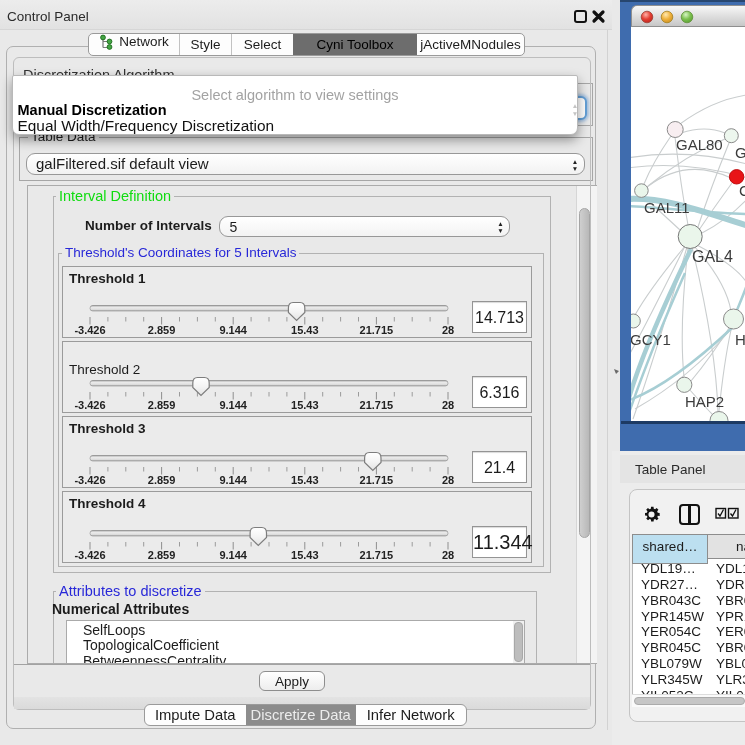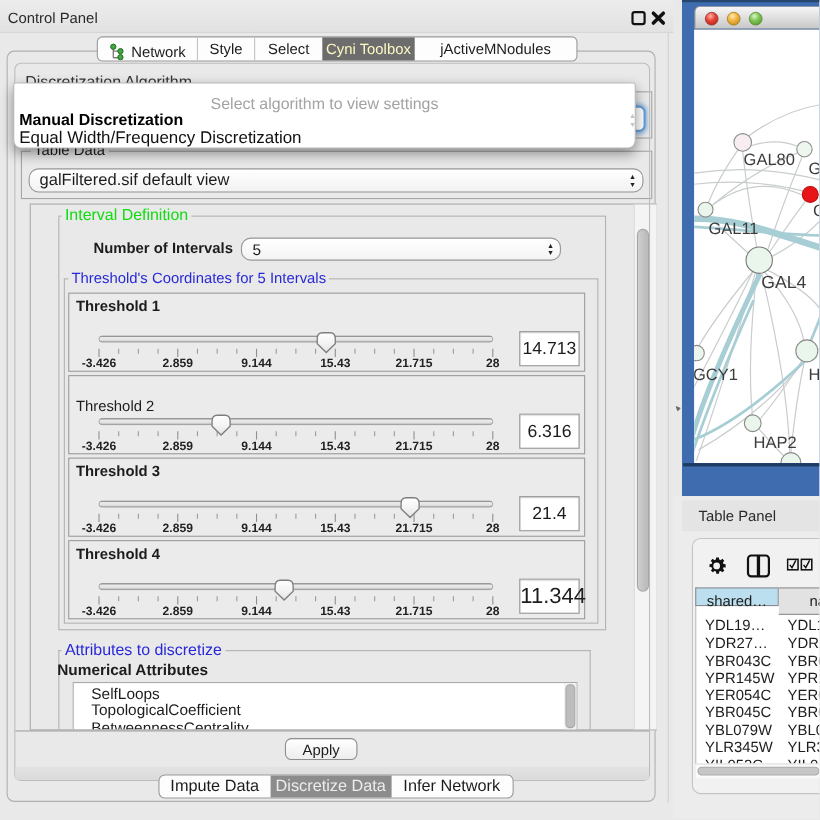--- a/index.html
+++ b/index.html
@@ -11,33 +11,33 @@
 <div class="abs" style="left:0;top:0;width:612px;height:745px;background:#e9e9e9"></div>
 <div class="abs" style="left:0;top:0;width:612px;height:30px;background:linear-gradient(#ececec,#e2e2e2);border-bottom:1px solid #d6d6d6"></div>
 <div class="abs" style="left:7px;top:9px;font-size:13.5px;color:#2a2a2a">Control Panel</div>
 
 <div class="abs" style="left:574px;top:10px;width:13px;height:13px;border:2px solid #111;border-radius:3px"></div>
 <svg class="abs" style="left:591px;top:9px" width="15" height="15">
     <path d="M3 3 L12 12 M12 3 L3 12" stroke="#111" stroke-width="3.2" stroke-linecap="round"></path>
   </svg>
 
 <div class="abs" style="left:88px;top:33px;width:437px;height:23px;background:#fdfdfd;border:1px solid #9a9a9a;border-radius:5px;display:flex;z-index:5">
-  <div style="width:90px;display:flex;align-items:flex-end;justify-content:center">
+  <div style="width:90px;display:flex;align-items:flex-start;justify-content:center">
     <svg width="15" height="16" style="margin-right:5px">
         <g stroke="#7a7a7a" stroke-width="1.2" fill="none">
           <path d="M4 4 L4 13.5 M4 7.5 L9 7.5 M4 13.5 L9 13.5"></path>
         </g>
         <circle cx="4" cy="3.5" r="2.4" fill="#44a544" stroke="#1c6b1c" stroke-width=".9"></circle>
         <circle cx="10.5" cy="7.5" r="2.4" fill="#44a544" stroke="#1c6b1c" stroke-width=".9"></circle>
         <circle cx="10.5" cy="13" r="2.4" fill="#44a544" stroke="#1c6b1c" stroke-width=".9"></circle>
       </svg>
     Network</div>
   <div style="width:52px;display:flex;align-items:center;justify-content:center;border-left:1px solid #c2c2c2">Style</div>
   <div style="width:62px;display:flex;align-items:center;justify-content:center;border-left:1px solid #c2c2c2">Select</div>
-  <div style="width:84px;display:flex;align-items:center;justify-content:center;background:#6d6d6d;color:#fef9c3">Cyni Toolbox</div>
+  <div style="width:124px;display:flex;align-items:center;justify-content:center;background:#6d6d6d;color:#000000">Cyni Toolbox</div>
   <div style="flex:1;display:flex;align-items:center;justify-content:center">jActiveMNodules</div>
 </div>
 
 <div class="abs" style="left:6px;top:46px;width:590px;height:683px;background:#e9e9e9;border:1px solid #b0b0b0;border-radius:7px"></div>
 <div class="abs" style="left:607px;top:30px;width:1px;height:700px;background:#d2d2d2"></div>
 
 <div class="abs" style="left:23px;top:67px;font-size:14.5px;color:#333">Discretization Algorithm</div>
 <div class="abs" style="left:20px;top:83px;width:573px;height:43px;border:1px solid #a6a6a6"></div>
 
 <div class="abs" style="left:300px;top:96px;width:287px;height:24px;background:#fff;border:2px solid #639fd6;border-radius:6px;box-shadow:0 0 3px 2px rgba(110,160,215,.55)"></div>
@@ -385,21 +385,21 @@
 <div class="abs" style="left:688px;top:505px;width:2.6px;height:19px;background:#111"></div>
 <svg class="abs" style="left:715px;top:507px" width="26" height="12">
     <g fill="none" stroke="#111">
       <rect x="1" y="1.5" width="9.5" height="9.5" stroke-width="1.4"></rect>
       <rect x="13.5" y="1.5" width="9.5" height="9.5" stroke-width="1.4"></rect>
       <path d="M3 6.5 L5 9 L8.5 2.5 M15.5 6.5 L17.5 9 L21 2.5" stroke-width="1.3"></path>
     </g>
   </svg>
 
 <div class="abs" style="left:632px;top:534px;width:113px;height:173px;background:#fff;border-left:1px solid #bbb"></div>
-<div class="abs" style="left:632px;top:534px;width:76px;height:17px;background:#bcdff0;border:1px solid #8d8d8d;text-align:center;line-height:24px">shared…</div>
+<div class="abs" style="left:632px;top:534px;width:76px;height:30px;background:#bcdff0;border:1px solid #8d8d8d;text-align:center;line-height:24px">shared…</div>
 <div class="abs" style="left:708px;top:534px;width:37px;height:25px;background:#e2e2e2;border-top:1px solid #8d8d8d;border-bottom:1px solid #8d8d8d"></div>
 <div class="abs" style="left:736px;top:539px">na…</div>
 <div class="abs" style="left:641px;top:561.0px;width:104px;overflow:hidden;white-space:nowrap">YDL19…<span style="position:absolute;left:75px">YDL1</span></div>
 <div class="abs" style="left:641px;top:576.9px;width:104px;overflow:hidden;white-space:nowrap">YDR27…<span style="position:absolute;left:75px">YDR2</span></div>
 <div class="abs" style="left:641px;top:592.7px;width:104px;overflow:hidden;white-space:nowrap">YBR043C<span style="position:absolute;left:75px">YBR0</span></div>
 <div class="abs" style="left:641px;top:608.6px;width:104px;overflow:hidden;white-space:nowrap">YPR145W<span style="position:absolute;left:75px">YPR1</span></div>
 <div class="abs" style="left:641px;top:624.4px;width:104px;overflow:hidden;white-space:nowrap">YER054C<span style="position:absolute;left:75px">YER0</span></div>
 <div class="abs" style="left:641px;top:640.3px;width:104px;overflow:hidden;white-space:nowrap">YBR045C<span style="position:absolute;left:75px">YBR0</span></div>
 <div class="abs" style="left:641px;top:656.2px;width:104px;overflow:hidden;white-space:nowrap">YBL079W<span style="position:absolute;left:75px">YBL0</span></div>
 <div class="abs" style="left:641px;top:672.0px;width:104px;overflow:hidden;white-space:nowrap">YLR345W<span style="position:absolute;left:75px">YLR3</span></div>

